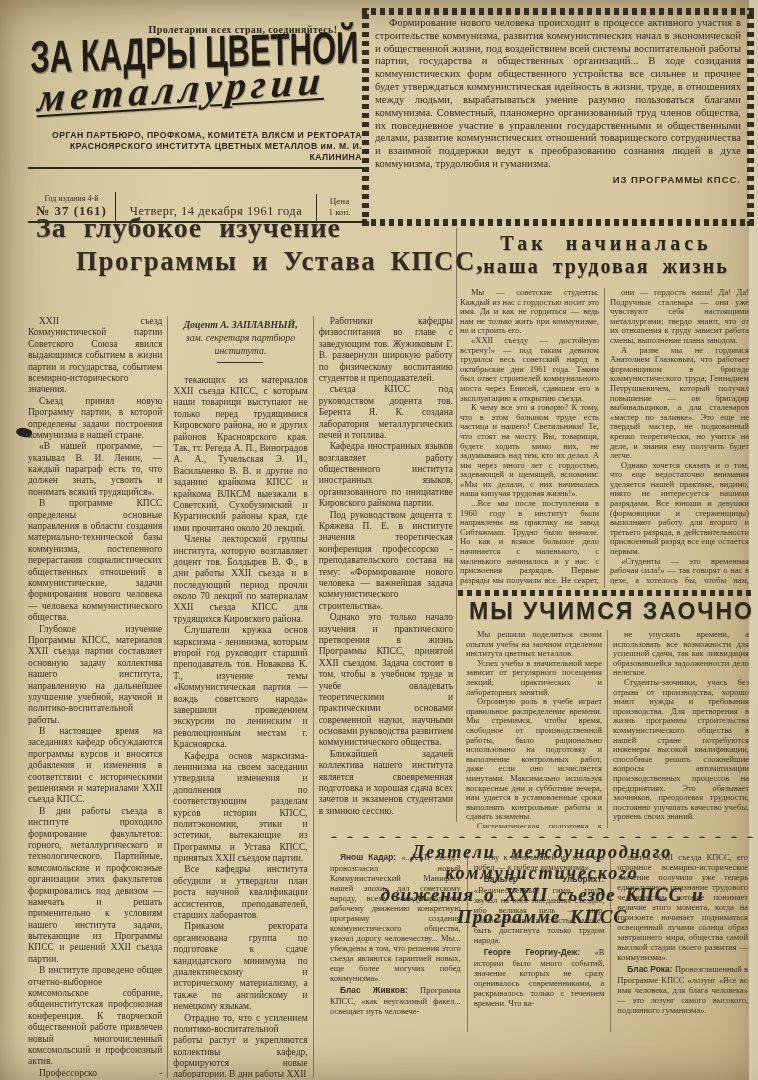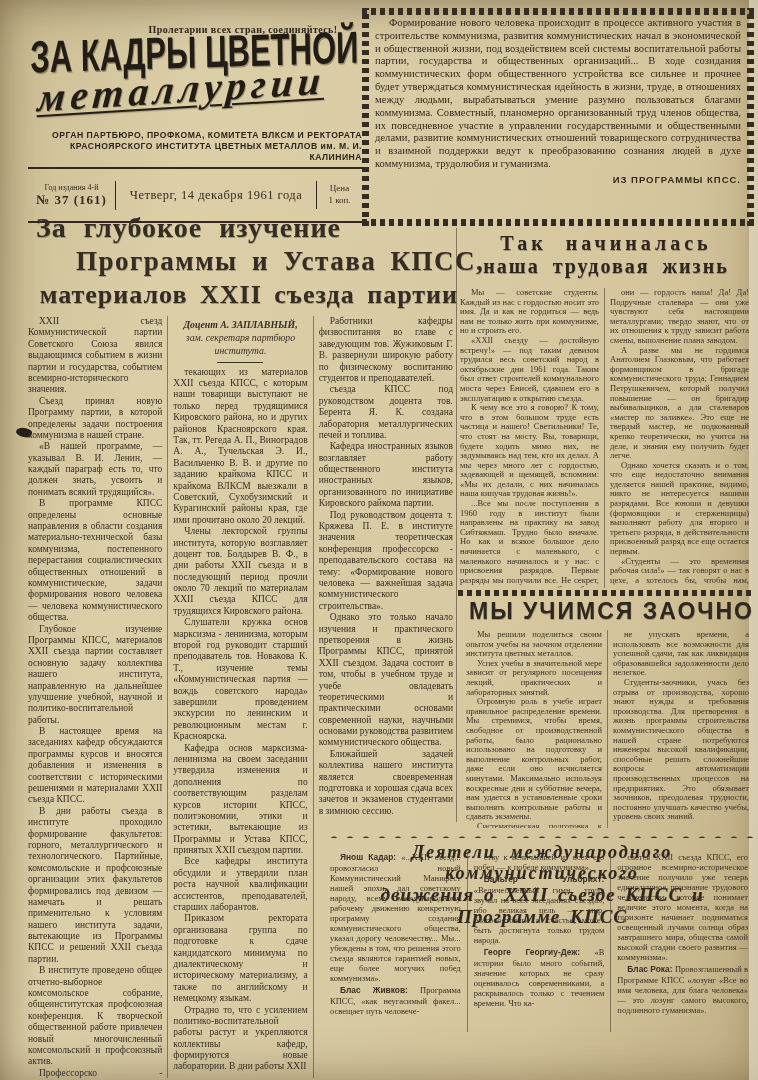--- a/index.html
+++ b/index.html
@@ -18,21 +18,21 @@
   .slogan{position:absolute;left:138px;top:24px;width:210px;text-align:center;font-size:10px;font-weight:bold;letter-spacing:.4px;color:#2b251d}
   .logo1{position:absolute;left:30px;top:32px;width:332px;font-family:"Liberation Sans","DejaVu Sans",sans-serif;
     font-size:31px;font-weight:900;letter-spacing:0px;color:#211c15;transform:scaleY(1.45) rotate(-1.2deg);transform-origin:left top;
     white-space:nowrap;text-shadow:1px 1px 0 rgba(30,25,18,.35)}
   .logo2{position:absolute;left:40px;top:74px;width:300px;font-size:40px;font-style:italic;font-weight:bold;color:#211c15;
     letter-spacing:5px;transform:rotate(-3.5deg) skewX(-8deg);transform-origin:left top;white-space:nowrap;
     text-shadow:1px 1px 0 rgba(30,25,18,.3);text-decoration:underline;text-underline-offset:4px;text-decoration-thickness:2px}
   .organ{position:absolute;left:28px;top:130px;width:334px;text-align:right;font-size:8.6px;font-weight:bold;line-height:1.3;
     letter-spacing:.5px;color:#2b251d;font-family:"Liberation Sans","DejaVu Sans",sans-serif}
   .datebar{position:absolute;left:28px;top:167px;width:334px;height:56px;border-top:2px solid #2f2920;border-bottom:2px solid #2f2920;
-    display:flex;align-items:center}
+    display:flex;align-items:flex-end}
   .datebar .cell{display:flex;flex-direction:column;justify-content:center;text-align:center;padding:2px 3px}
   .cell-issue{width:88px;border-right:1.5px solid #2f2920}
   .cell-issue .l1{font-size:8px}
   .cell-issue .l2{font-size:13px;font-weight:bold;letter-spacing:1px}
   .cell-date{flex:1;font-size:12.5px;font-weight:normal;letter-spacing:.5px}
   .cell-price{width:46px;border-left:1.5px solid #2f2920;font-size:9px;line-height:1.3}
 
   
   .qbox{position:absolute;left:362px;top:8px;width:392px;height:218px}
   .orn-t,.orn-b{position:absolute;left:0;width:100%;height:7px;
@@ -53,21 +53,21 @@
   .hl3{font-size:26px;letter-spacing:1px;word-spacing:5px;text-align:right;margin-top:3px}
 
   
   .cols{display:flex}
   .jcol{flex:1;overflow:hidden;text-align:justify}
   .jcol + .jcol{border-left:1px solid rgba(62,53,40,.55)}
   .jcol p{text-indent:11px;margin:0}
   .maincols{position:absolute;left:28px;top:316px;width:430px;height:762px;font-size:9.5px;line-height:1.2;color:#352e25}
   .maincols .jcol{padding:0 5px}
   .maincols .jcol:first-child{padding-left:0}
-  .byline{text-align:center;font-style:italic;font-size:9.8px;line-height:1.35;margin-bottom:4px;padding-top:2px}
+  .byline{text-align:center;font-style:italic;font-size:9.8px;line-height:1.35;margin-bottom:12px;padding-top:2px}
   .byline .b1{font-weight:bold}
   .byline::after{content:"";display:block;width:46px;border-bottom:1.5px solid #3a332a;margin:4px auto 0}
 
   
   .vsep{position:absolute;left:456px;top:228px;width:1px;height:594px;background:rgba(62,53,40,.55)}
 
   
   .trud-h{position:absolute;left:460px;top:232px;width:292px;text-align:center;font-weight:bold;color:#2d2720;
     text-shadow:.5px .5px 0 rgba(40,32,22,.3)}
   .trud-h .t1{font-size:20px;letter-spacing:4px;word-spacing:10px}
@@ -130,21 +130,20 @@
     <div class="orn-r"></div>
     <div class="inner">
       <p>Формирование нового человека происходит в процессе активного участия в строительстве коммунизма, развития коммунистических начал в экономической и общественной жизни, под воздействием всей системы воспитательной работы партии, государства и общественных организаций... В ходе созидания коммунистических форм общественного устройства все сильнее и прочнее будет утверждаться коммунистическая идейность в жизни, труде, в отношениях между людьми, вырабатываться умение разумно пользоваться благами коммунизма. Совместный, планомерно организованный труд членов общества, их повседневное участие в управлении государственными и общественными делами, развитие коммунистических отношений товарищеского сотрудничества и взаимной поддержки ведут к преобразованию сознания людей в духе коммунизма, трудолюбия и гуманизма.</p>
       <div class="attr">ИЗ ПРОГРАММЫ КПСС.</div>
     </div>
   </div>
 
   <div class="headline">
     <div class="hl1">За глубокое изучение</div>
     <div class="hl2">Программы и Устава КПСС,</div>
-    <div class="hl3">материалов XXII съезда партии</div>
   </div>
 
   <div class="cols maincols">
     <div class="jcol">
         <p>XXII съезд Коммунистической партии Советского Союза явился выдающимся событием в жизни партии и государства, событием всемирно-исторического значения.</p>
         <p>Съезд принял новую Программу партии, в которой определены задачи построения коммунизма в нашей стране.</p>
         <p>«В нашей программе, — указывал В. И. Ленин, — каждый параграф есть то, что должен знать, усвоить и понимать всякий трудящийся».</p>
         <p>В программе КПСС определены основные направления в области создания материально-технической базы коммунизма, постепенного перерастания социалистических общественных отношений в коммунистические, задачи формирования нового человека — человека коммунистического общества.</p>
         <p>Глубокое изучение Программы КПСС, материалов XXII съезда партии составляет основную задачу коллектива нашего института, направленную на дальнейшее улучшение учебной, научной и политико-воспитательной работы.</p>
         <p>В настоящее время на заседаниях кафедр обсуждаются программы курсов и вносятся добавления и изменения в соответствии с историческими решениями и материалами XXII съезда КПСС.</p>

